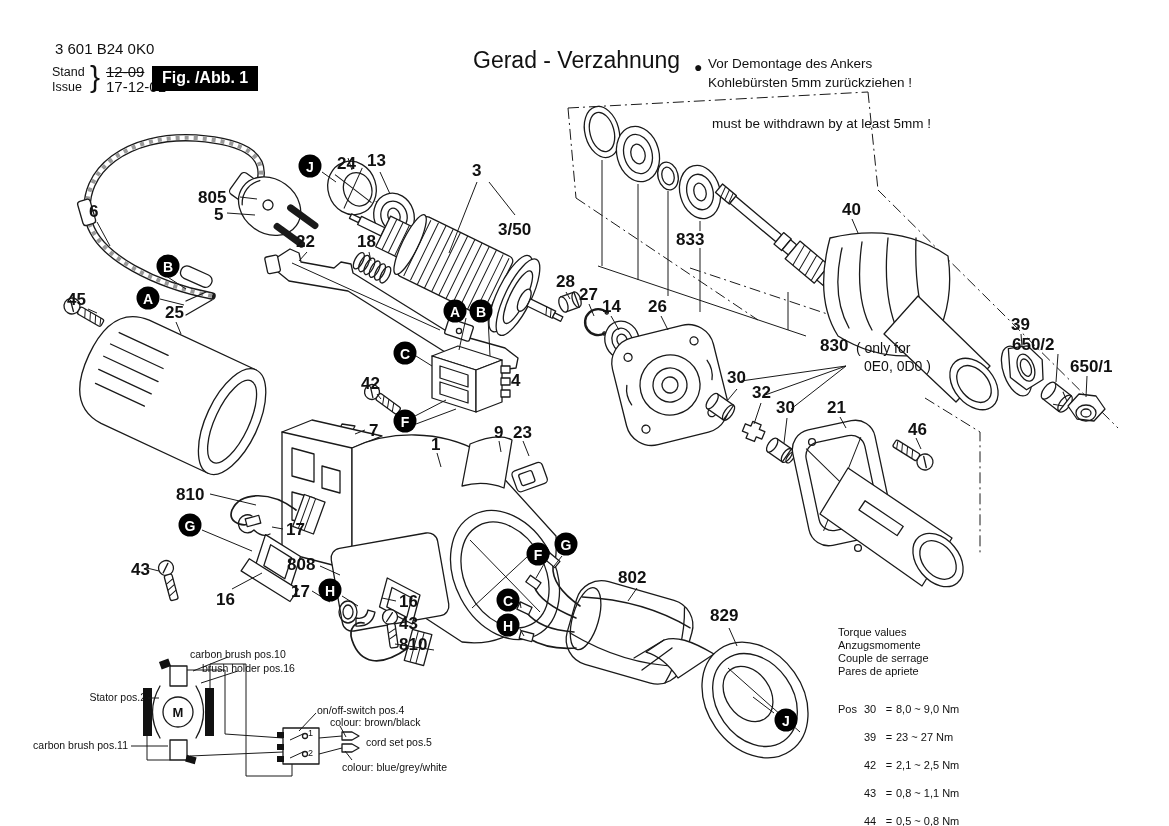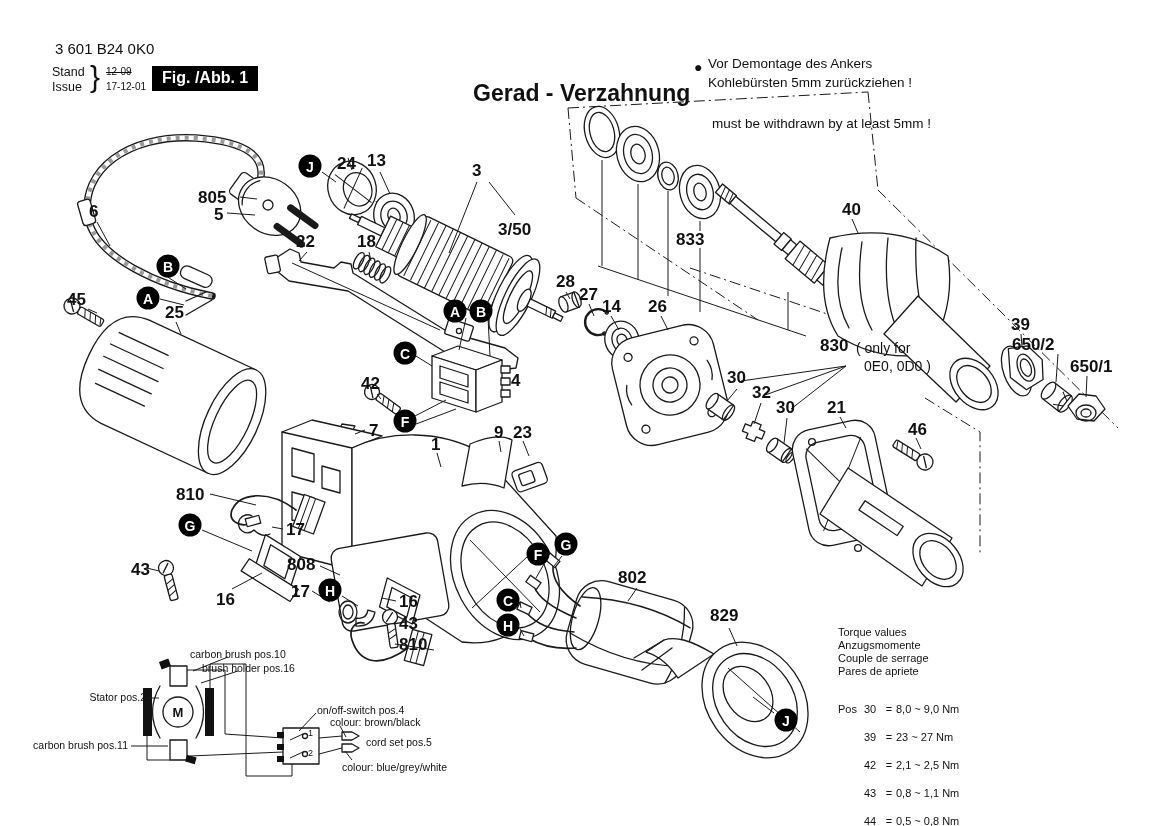--- a/index.html
+++ b/index.html
@@ -14,25 +14,25 @@
   #art .thin{stroke:#1a1a1a;fill:none;stroke-width:1;}
   #overlay{position:absolute;left:0;top:0;width:1169px;height:826px;z-index:2;}
   .plabel{position:absolute;font-weight:bold;font-size:17px;line-height:1;white-space:nowrap;}
   .callout{position:absolute;width:23px;height:23px;border-radius:50%;background:#000;color:#fff;
            font-weight:bold;font-size:14px;display:flex;align-items:center;justify-content:center;
            transform:translate(-50%,-50%);line-height:1;}
   .wlabel{position:absolute;font-size:10.5px;line-height:1.1;white-space:nowrap;text-align:center;}
   .hdr-pn{position:absolute;left:55px;top:40px;font-size:15px;text-align:right;}
   .hdr-si{position:absolute;left:52px;top:65px;font-size:12.5px;line-height:15px;}
   .hdr-brace{position:absolute;left:90px;top:60px;font-size:30px;font-weight:normal;}
-  .hdr-dates{position:absolute;left:106px;top:64px;font-size:10px;line-height:15px;}
+  .hdr-dates{position:absolute;left:106px;top:64px;font-size:15px;line-height:15px;}
   .strike{text-decoration:line-through;}
   .figbox{position:absolute;left:152px;top:66px;background:#000;color:#fff;font-weight:bold;
           font-size:16px;padding:3px 10px 4px 10px;}
-  .title{position:absolute;left:473px;top:47px;font-size:23px;font-weight:bold;white-space:nowrap;margin-top:33px;}
+  .title{position:absolute;left:473px;top:47px;font-size:23px;font-weight:normal;white-space:nowrap;}
   .bullet{position:absolute;left:694px;top:59px;font-size:14px;}
   .note{position:absolute;font-size:13.5px;white-space:nowrap;}
   .onlyfor{position:absolute;font-size:14px;white-space:nowrap;}
   .torque{position:absolute;left:838px;top:626px;font-size:11px;line-height:13px;z-index:2;}
   .trow .c0{display:inline-block;width:26px;margin-top:25px;}
   .trow .c1{display:inline-block;width:18px;}
   .trow .ceq{display:inline-block;width:14px;text-align:center;}
   .footnotes{position:absolute;left:986px;top:724px;font-size:12.5px;line-height:14.5px;z-index:2;}
   .motorM{position:absolute;left:178px;top:712px;transform:translate(-50%,-50%);
           font-size:13px;font-weight:bold;z-index:2;}

